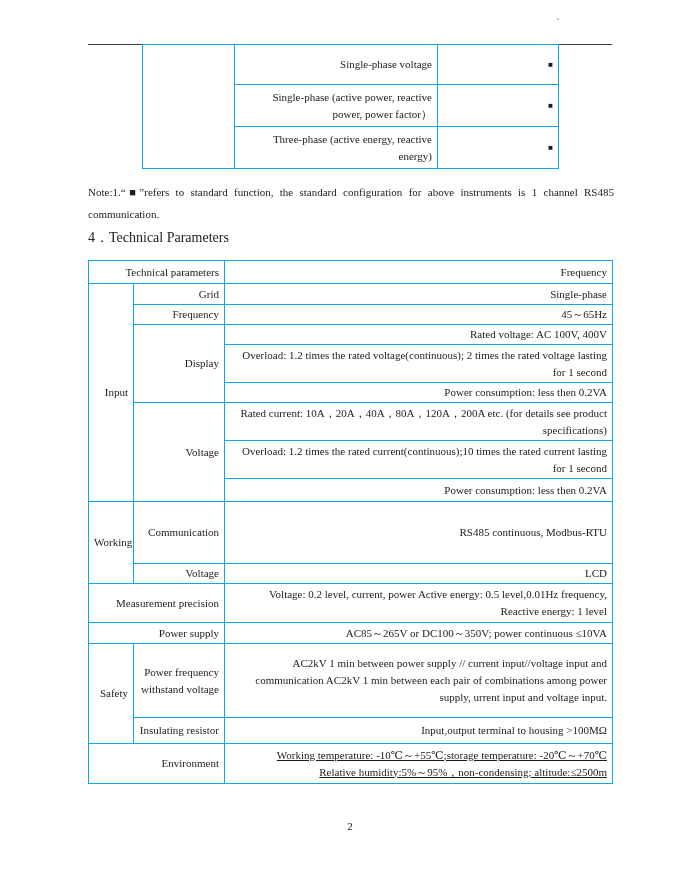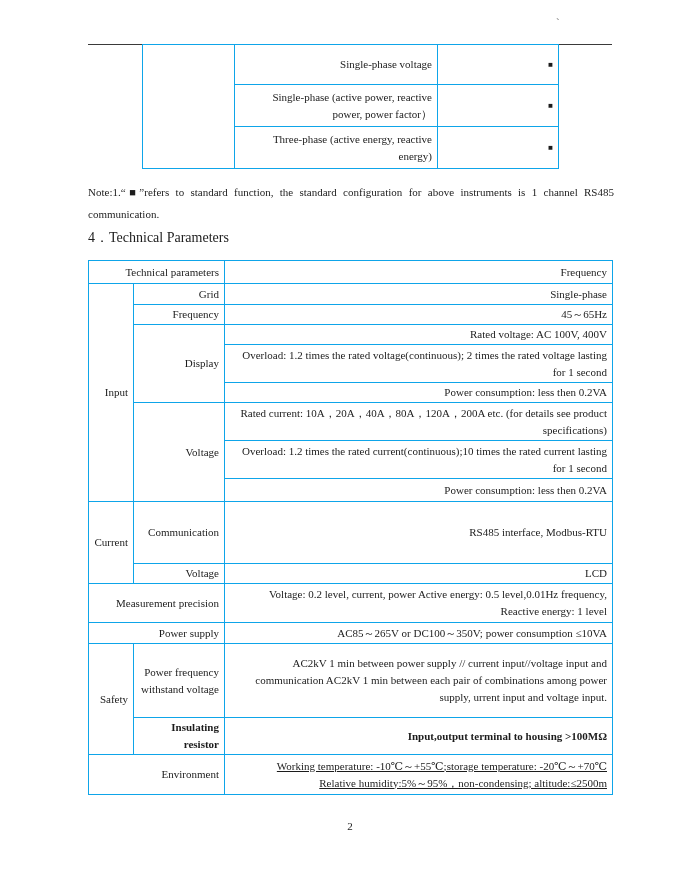--- a/index.html
+++ b/index.html
@@ -42,21 +42,21 @@
   .heading {
     position:absolute; left:88px; top:229px;
     font-size:14px; font-weight:normal;
   }
 
   .tech-table { left:88px; top:260px; width:524px; }
   .tech-table col.c1 { width:45px; }
   .tech-table col.c2 { width:91px; }
   .tech-table col.c3 { width:388px; }
   tr.h20 { height:20px; } tr.h21 { height:21px; } tr.h23 { height:23px; }
-  tr.h26 { height:26px;font-weight:bold; } tr.h38 { height:38px; } tr.h39 { height:39px; }
+  tr.h26 { height:26px; } tr.h38 { height:38px; } tr.h39 { height:39px; }
   tr.h40 { height:40px; } tr.h62 { height:62px; } tr.h74 { height:74px; }
   .two-line span { display:block;text-decoration:underline; }
 
   .page-number {
     position:absolute; left:0; top:820px; width:700px;
     text-align:center; font-size:11px;
   }
 </style>
 </head>
 <body>
@@ -128,35 +128,35 @@
         <td rowspan="3">Voltage</td>
         <td>Rated current:   10A，20A，40A，80A，120A，200A etc. (for details see product specifications)</td>
       </tr>
       <tr class="h38">
         <td>Overload: 1.2 times the rated current(continuous);10 times the rated current lasting for 1 second</td>
       </tr>
       <tr class="h23">
         <td>Power consumption: less then 0.2VA</td>
       </tr>
       <tr class="h62">
-        <td rowspan="2">Current</td>
+        <td rowspan="2">Working</td>
         <td>Communication</td>
-        <td>RS485 interface, Modbus-RTU</td>
+        <td>RS485 continuous, Modbus-RTU</td>
       </tr>
       <tr class="h20">
         <td>Voltage</td>
         <td>LCD</td>
       </tr>
       <tr class="h39">
         <td colspan="2">Measurement precision</td>
         <td>Voltage: 0.2 level, current, power Active energy: 0.5 level,0.01Hz frequency, Reactive energy: 1 level</td>
       </tr>
       <tr class="h21">
         <td colspan="2">Power supply</td>
-        <td>AC85～265V or DC100～350V; power consumption ≤10VA</td>
+        <td>AC85～265V or DC100～350V; power continuous ≤10VA</td>
       </tr>
       <tr class="h74">
         <td rowspan="2">Safety</td>
         <td>Power frequency withstand voltage</td>
         <td>AC2kV 1 min between power supply // current input//voltage input and communication AC2kV 1 min between each pair of combinations among power supply, urrent input and voltage input.</td>
       </tr>
       <tr class="h26">
         <td>Insulating resistor</td>
         <td>Input,output terminal to housing &gt;100MΩ</td>
       </tr>

